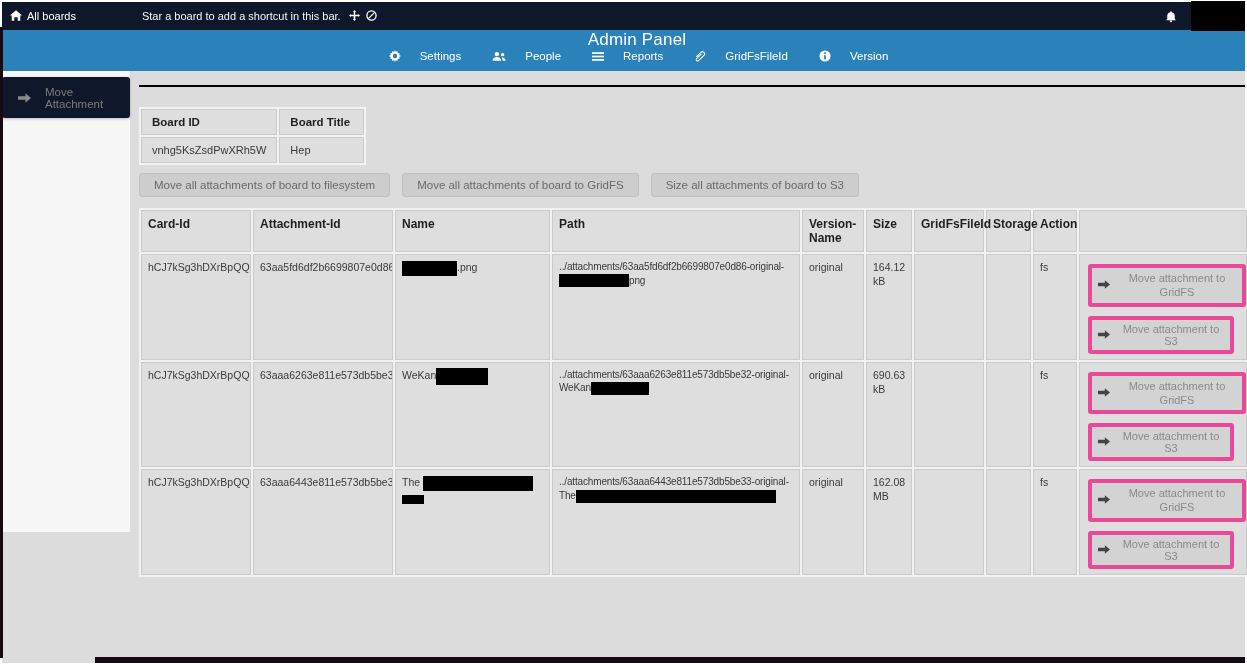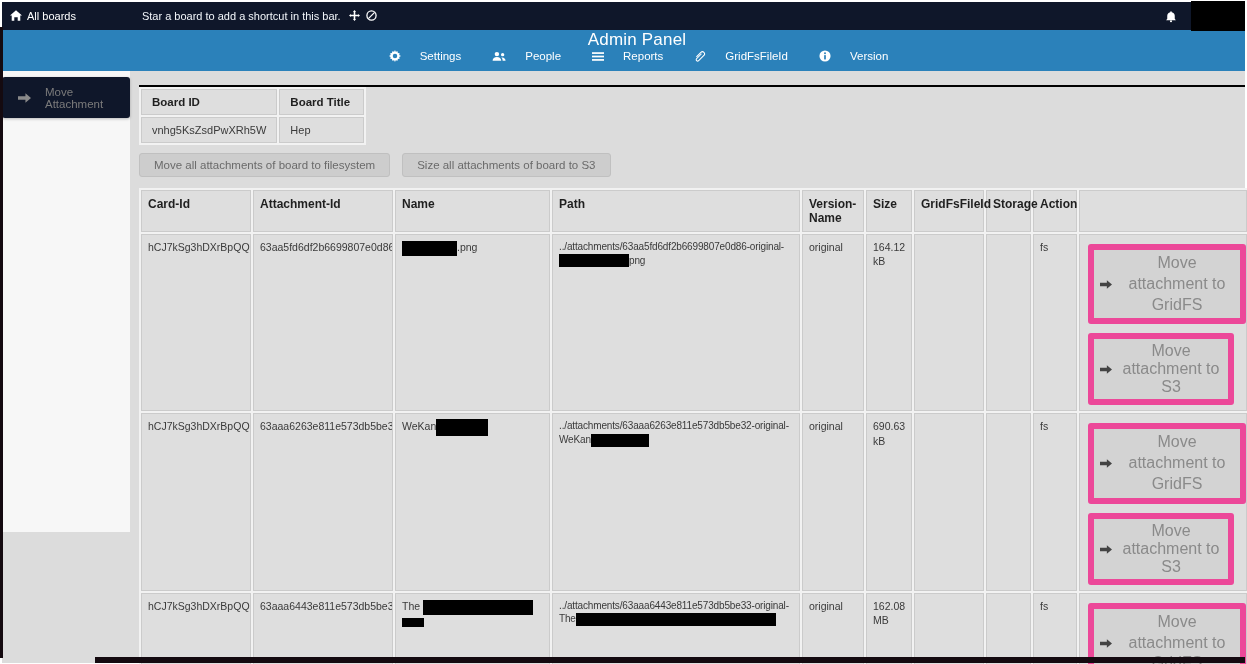--- a/index.html
+++ b/index.html
@@ -35,34 +35,34 @@
   .side-label{color:#7b7b7b;font-size:11.5px;}
 
   .main{position:absolute;left:137px;right:0;top:0;}
   .btnrow{display:flex;padding-top:13px;}
   .gbtn{background:#cdcdcd;border:1px solid #c0c0c0;border-radius:3px;color:#6a6a6a;
     font-size:11.5px;font-family:inherit;padding:5px 14px;margin-right:14px;cursor:pointer;white-space:nowrap;}
   .blackhr{height:2px;background:#000;margin-top:14px;}
 
   table{border-collapse:separate;border-spacing:2px;background:#f2f2f2;}
   td,th{background:#dedede;border:1px solid #cbcbcb;text-align:left;vertical-align:top;color:#3a3a3a;}
-  .board-table{margin-top:0;}
+  .board-table{margin-top:20px;}
   .board-table th{font-size:11.5px;font-weight:bold;color:#1f1f1f;padding:6px 10px;}
   .board-table td{font-size:11px;padding:6px 10px;}
 
   .att-table{margin-top:11px;table-layout:fixed;width:1110px;}
   .att-table th{font-size:12px;font-weight:bold;color:#1f1f1f;padding:6px;height:24px;}
   .att-table td{font-size:10.5px;padding:5px 6px;height:78px;line-height:1.35;overflow:hidden;}
   .pathline{white-space:nowrap;font-size:10px;letter-spacing:-0.15px;display:block;}
   .nowrap{white-space:nowrap;display:inline-block;}
   .redact{display:inline-block;background:#000;vertical-align:middle;}
 
   .cellbtns{padding-top:4px;}
   .rowbtn{display:flex;align-items:center;justify-content:center;gap:8px;background:#d3d3d3;
-    border:6px solid #ec4899;border-radius:3px;color:#8a8a8a;font-size:16px;font-family:inherit;
+    border:4px solid #ec4899;border-radius:3px;color:#8a8a8a;font-size:11px;font-family:inherit;
     cursor:pointer;text-align:center;}
   .rowbtn.gridfs{width:158px;min-height:34px;margin:4px 0 9px 2px;padding:3px 6px;line-height:1.3;}
   .rowbtn.s3{width:146px;min-height:23px;margin-left:2px;padding:3px 6px;}
   .rowbtn .lbl{max-width:118px;}
 
   
   .edge-strip{position:absolute;left:0;top:27px;width:3px;height:631px;background:#140a10;z-index:10;}
   .bottom-track{position:absolute;left:95px;right:2px;bottom:1px;height:6px;background:#140a10;z-index:10;}
 </style>
 </head>
@@ -183,20 +183,21 @@
         </tr>
         <tr>
           <td>vnhg5KsZsdPwXRh5W</td>
           <td>Hep</td>
         </tr>
       </tbody>
         </table>
 
       <div class="btnrow" style="padding-top:8px">
         <button class="gbtn" style="margin-right:12px">Move all attachments of board to filesystem</button>
+        <button class="gbtn" style="margin-right:12px">Move all attachments of board to GridFS</button>
         <button class="gbtn">Size all attachments of board to S3</button>
       </div>
 
       <table class="att-table">
         <colgroup>
           <col style="width:110px">
             <col style="width:140px">
             <col style="width:155px">
             <col style="width:248px">
           <col style="width:62px">

